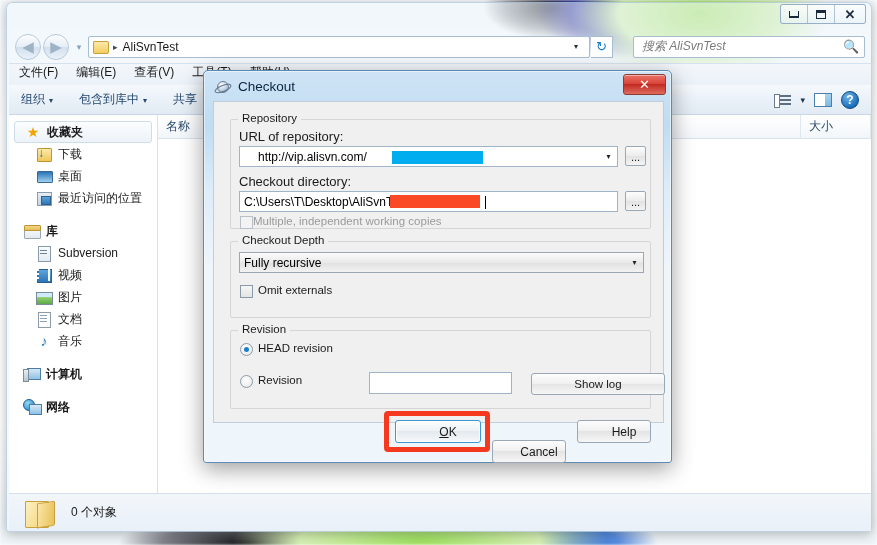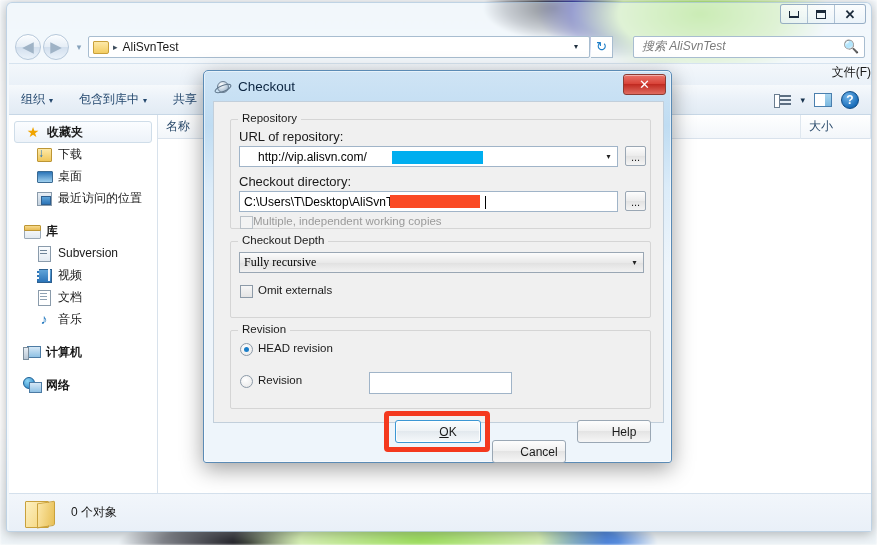--- a/index.html
+++ b/index.html
@@ -118,21 +118,21 @@
     display: flex; align-items: center; padding: 0 4px 0 8px;
   }
   #search-text { flex: 1; font-size: 12px; font-style: italic; color: #7b7b7b; }
   #search-icon { color: #2a6fb8; font-size: 13px; }
 
   
   #menubar {
     position: absolute; left: 2px; top: 60px; width: 862px; height: 22px;
     background: linear-gradient(180deg, #f3f7fb, #eaf1f8);
     border-top: 1px solid #d6e3ef;
-    display: flex; align-items: flex-end; padding-left: 10px; gap: 18px; flex-direction: column;
+    display: flex; align-items: flex-start; padding-left: 10px; gap: 18px;
   }
   .menu-item { font-size: 12px; color: #1a1a1a; }
 
   
   #toolbar {
     position: absolute; left: 2px; top: 82px; width: 862px; height: 30px;
     background: linear-gradient(180deg, #f6f9fc 0%, #eaf1f8 50%, #e2ebf4 100%);
     border-bottom: 1px solid #c7d7e6;
     display: flex; align-items: center; padding-left: 12px;
   }
@@ -393,21 +393,20 @@
     font-size: 12px; color: #000;
     padding-left: 4px;
     overflow: hidden; white-space: nowrap;
   }
   .combo .caret {
     margin-left: auto; width: 17px; text-align: center; font-size: 8px; color: #222;
   }
   .combo.gray {
     background: linear-gradient(180deg, #fcfcfc 0%, #e9e9e9 50%, #e0e0e0 51%, #f2f2f2 100%);
     border: 1px solid #9aa7b4;
-    font-family: Liberation Serif, serif;
   }
   .dots-btn {
     position: absolute;
     width: 21px; height: 20px;
     border: 1px solid #9aa7b4; border-radius: 2px;
     background: linear-gradient(180deg, #fdfdfd 0%, #ececec 48%, #e2e2e2 50%, #f4f4f4 100%);
     font-size: 11px; color: #222;
     display: flex; align-items: flex-end; justify-content: center;
     padding-bottom: 2px;
   }
@@ -570,20 +569,24 @@
       </div>
       <div class="nav-row child">
         <span class="nav-ico ico-svn"></span>
         <span>Subversion</span>
       </div>
       <div class="nav-row child">
         <span class="nav-ico ico-video"></span>
         <span>视频</span>
       </div>
       <div class="nav-row child">
+        <span class="nav-ico ico-pic"></span>
+        <span>图片</span>
+      </div>
+      <div class="nav-row child">
         <span class="nav-ico ico-doc"></span>
         <span>文档</span>
       </div>
       <div class="nav-row child">
         <span class="nav-ico ico-music">♪</span>
         <span>音乐</span>
       </div>
 
       <div class="nav-gap"></div>
 
@@ -673,20 +676,21 @@
       <span class="radio on" style="left:9px; top:12px;"></span>
       <span class="radio-label" style="left:27px; top:11px;">HEAD revision</span>
 
       <span class="radio" style="left:9px; top:44px;"></span>
       <span class="radio-label" style="left:27px; top:43px;">Revision</span>
 
       <div class="textbox" style="left:138px; top:41px; width:143px; height:22px;">
         <span></span>
       </div>
 
+      <div class="btn" id="btn-showlog">Show log</div>
     </div>
   </div>
 </div>
 
 <div class="btn-abs" id="btn-ok">
   <span><span class="uline">O</span><span>K</span></span>
 </div>
 <div class="btn-abs" id="btn-cancel">Cancel</div>
 <div class="btn-abs" id="btn-help">Help</div>
 

